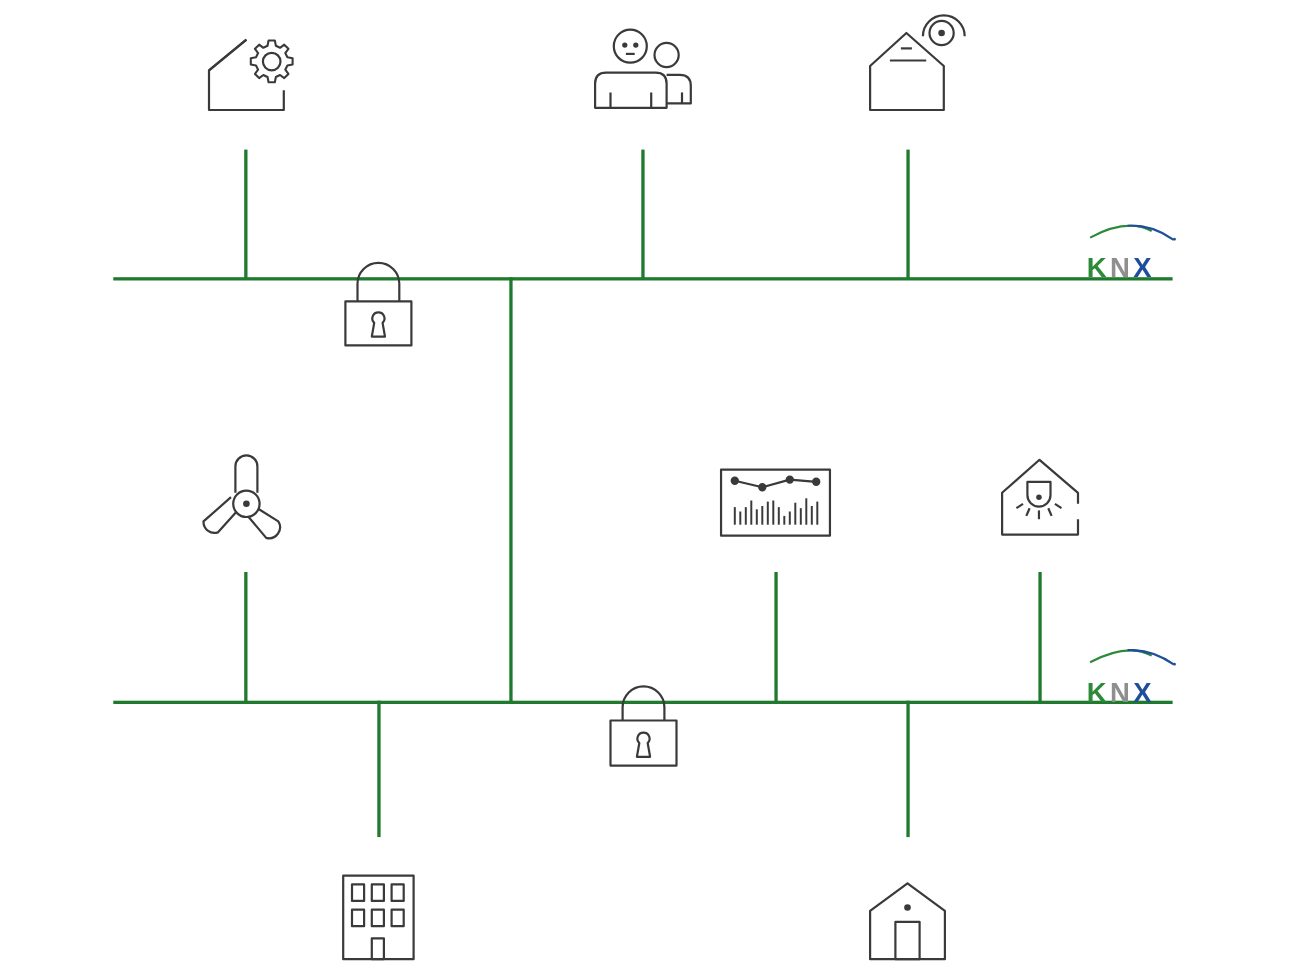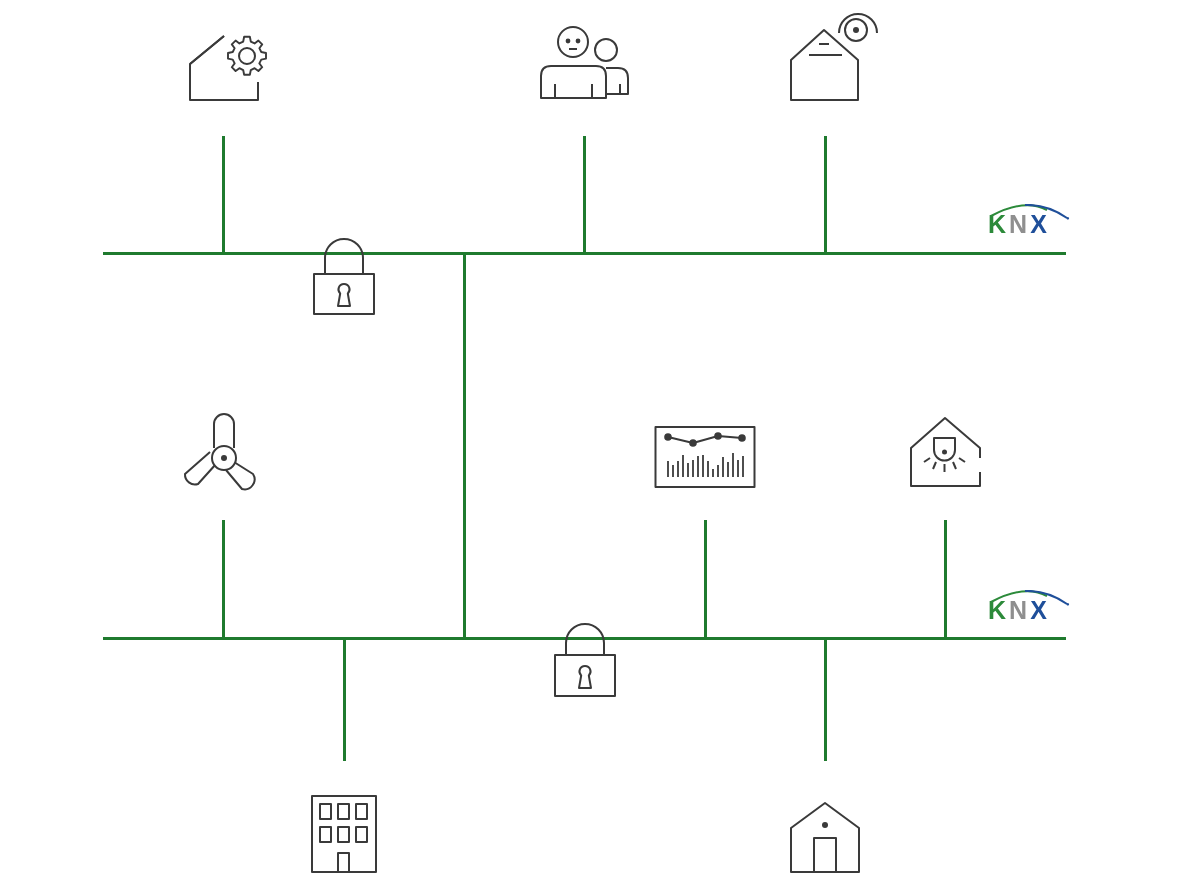--- a/index.html
+++ b/index.html
@@ -3,21 +3,21 @@
   <meta charset="utf-8">
   <style>
     html, body { margin: 0; padding: 0; background: #ffffff; }
     body { width: 1181px; height: 885px; position: relative; overflow: hidden; font-family: "Liberation Sans", sans-serif; }
     .bus { position: absolute; background: #1f7a2e; }
     .h { height: 3px; }
     .v { width: 3px; }
     .icon { position: absolute; }
     .icon svg { display: block; overflow: visible; }
     .knx { position: absolute; width: 86px; height: 40px; }
-    .knx-text { position: absolute; left: 3px; top: 8px; font-family: "Liberation Sans", sans-serif; font-weight: bold; font-size: 25px; letter-spacing: 3px; line-height: 25px; }
+    .knx-text { position: absolute; left: 3px; top: 28px; font-family: "Liberation Sans", sans-serif; font-weight: bold; font-size: 25px; letter-spacing: 3px; line-height: 25px; }
     .knx-k { color: #2c8a3a; }
     .knx-n { color: #8f8f8f; }
     .knx-x { color: #1f4f9a; }
     .knx-dot { position: absolute; left: 81px; top: 11px; font-size: 6px; color: #1f4f9a; }
   </style>
 </head>
 <body>
 
 <div class="bus h" style="left:103px; top:252px; width:963px;"></div>
 <div class="bus h" style="left:103px; top:637px; width:963px;"></div>

